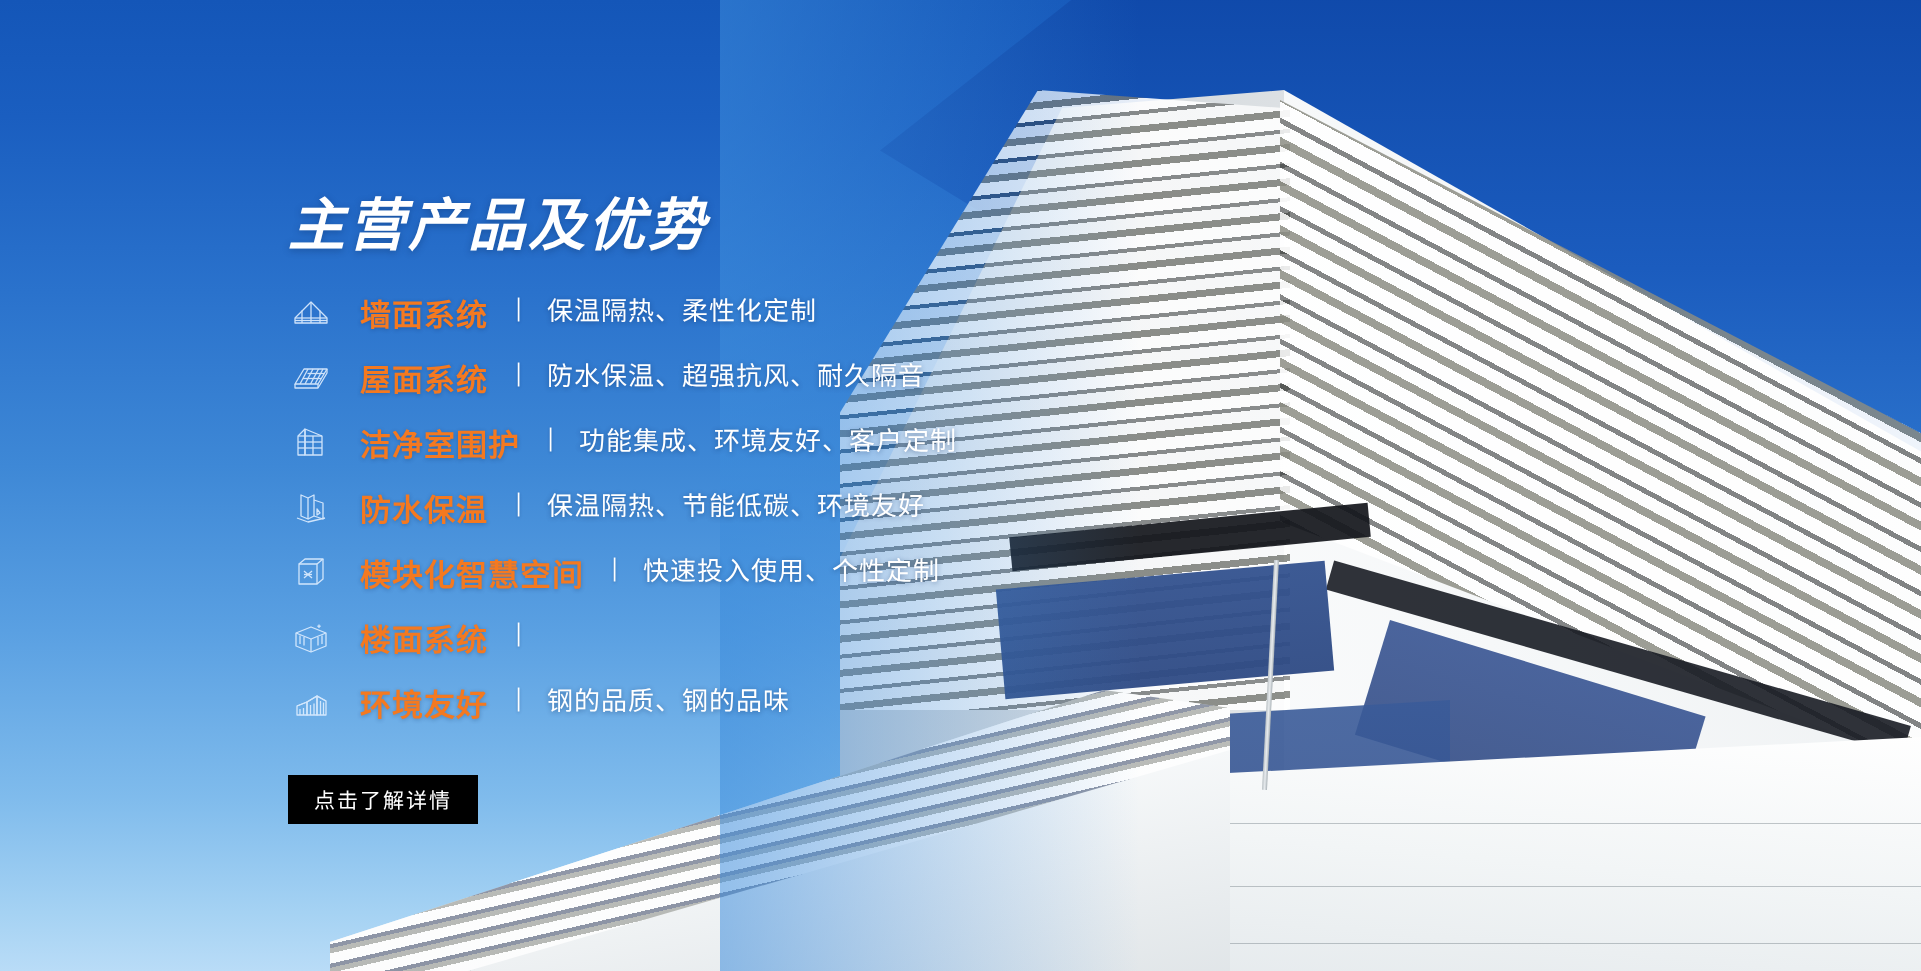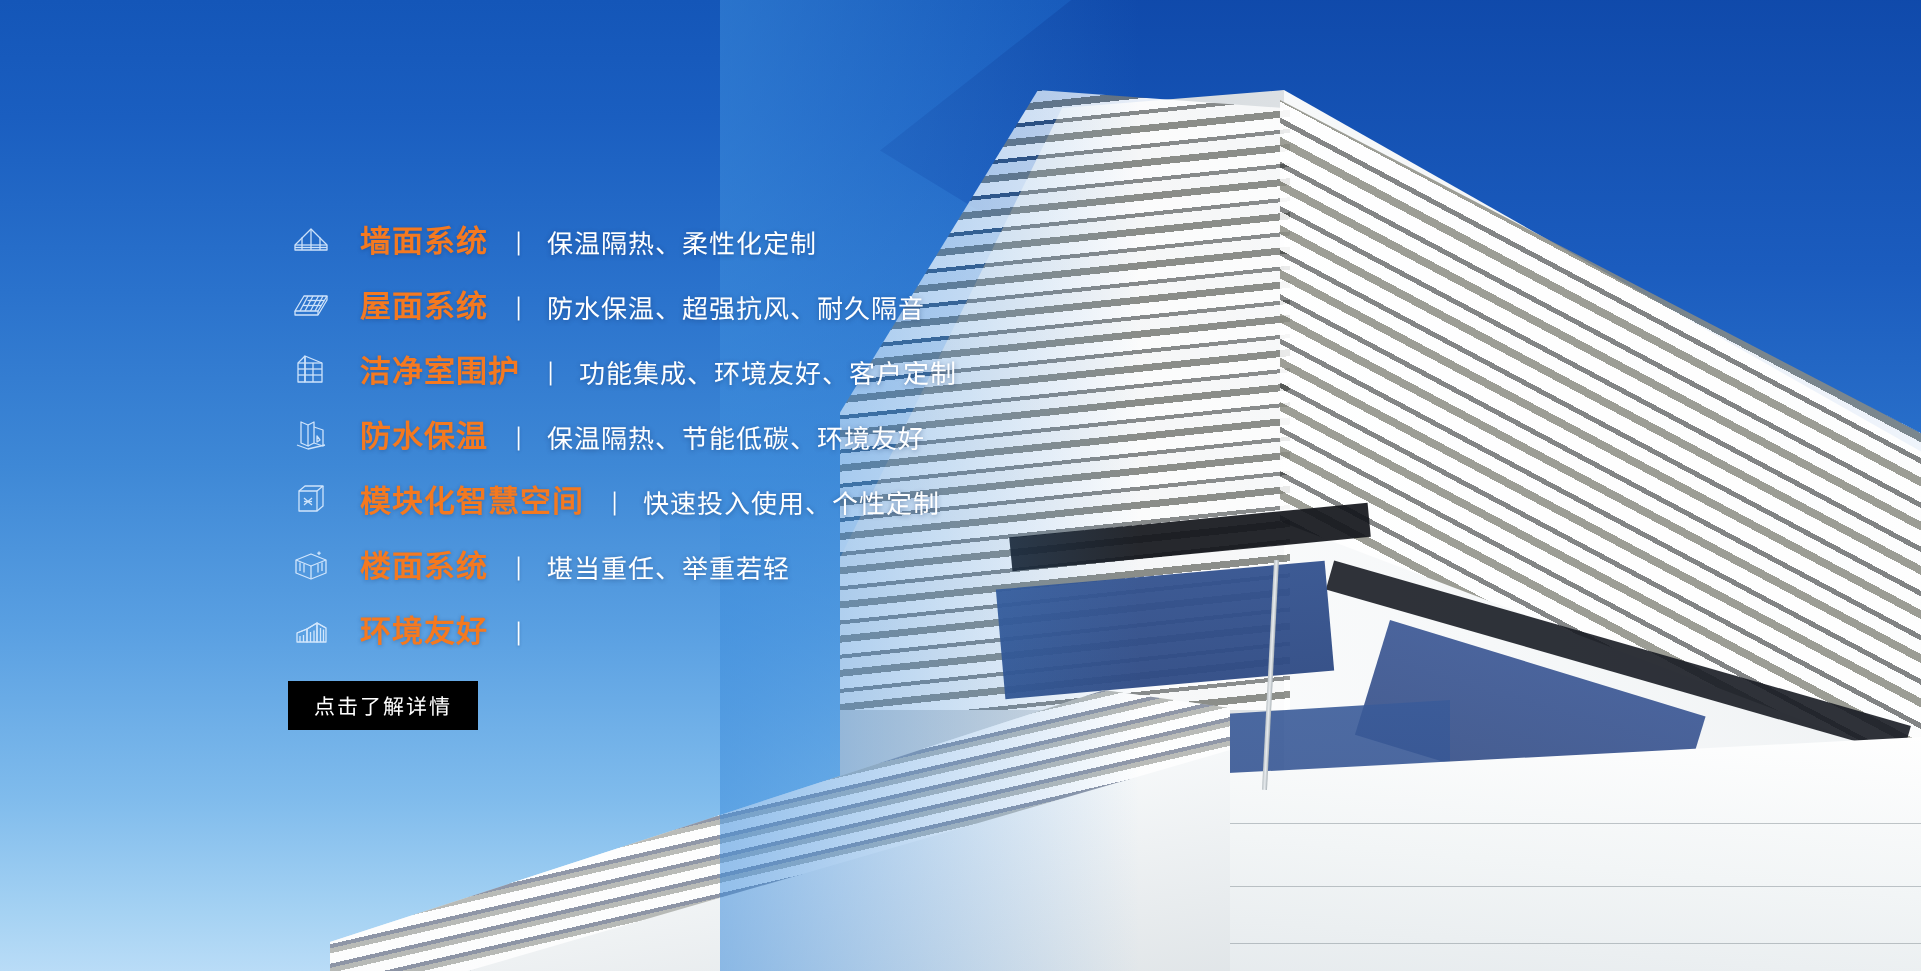--- a/index.html
+++ b/index.html
@@ -177,24 +177,23 @@
     font-style:italic;
     text-shadow:0 2px 7px rgba(10,40,90,.35);
     margin-bottom:34px;
     white-space:nowrap;
   }
 
   .list{ display:block; }
 
   .row{
     display:flex;
-    align-items:flex-end;
+    align-items:flex-start;
     height:65px;
     white-space:nowrap;
-    font-family:Liberation Mono, monospace;
   }
   .ico{
     width:46px; height:44px;
     flex:0 0 46px;
     margin-right:26px;
     display:flex; align-items:center; justify-content:center;
     opacity:.9;
   }
   .ico svg{ width:40px; height:40px; display:block; }
   .cat{
@@ -264,20 +263,21 @@
 
     <div class="blade"></div>
     <div class="blade-stripe"></div>
 
     <div class="pipe"></div>
     <div class="haze"></div>
   </div>
 
   <div class="panel">
 
+    <div class="headline">主营产品及优势</div>
 
     <div class="list">
 
       <div class="row">
         <span class="ico">
           <svg viewBox="0 0 40 40" fill="none" stroke="#dfeeff" stroke-width="1.3" stroke-linejoin="round">
             <path d="M4 26 L20 10 L36 26 L36 31 L4 31 Z"></path>
             <path d="M4 26 L36 26"></path>
               <path d="M20 10 L20 31"></path>
             <path d="M4 28.5 L36 28.5"></path>
@@ -368,39 +368,39 @@
             <path d="M9 18.5 L9 27"></path>
               <path d="M13 20 L13 28.6"></path>
             <path d="M27 20 L27 28.6"></path>
               <path d="M31 18.5 L31 27"></path>
             <path d="M28 7.5 L28 11"></path>
               <path d="M26.3 9.2 L29.7 9.2"></path>
           </svg>
         </span>
         <span class="cat">楼面系统</span>
         <span class="sep">丨</span>
-        <span class="desc">堪当重任、举重若轻</span>
       </div>
 
       <div class="row">
         <span class="ico">
           <svg viewBox="0 0 40 40" fill="none" stroke="#dfeeff" stroke-width="1.3" stroke-linejoin="round">
             <path d="M6 24 L6 33 L16 33 L16 20 Z"></path>
             <path d="M16 20 L16 33 L26 33 L26 14 Z"></path>
             <path d="M26 14 L26 33 L35 33 L35 19 L26 14"></path>
             <path d="M6 24 L16 20 L26 14 L35 19"></path>
             <path d="M9 27 L9 33"></path>
               <path d="M12.5 26 L12.5 33"></path>
             <path d="M19.5 23 L19.5 33"></path>
               <path d="M23 21.5 L23 33"></path>
             <path d="M29.5 19 L29.5 33"></path>
               <path d="M32.5 20.5 L32.5 33"></path>
           </svg>
         </span>
         <span class="cat">环境友好</span>
         <span class="sep">丨</span>
+        <span class="desc">钢的品质、钢的品味</span>
       </div>
 
     </div>
 
     <button class="cta">点击了解详情</button>
   </div>
 </div>
 
 </body></html>

